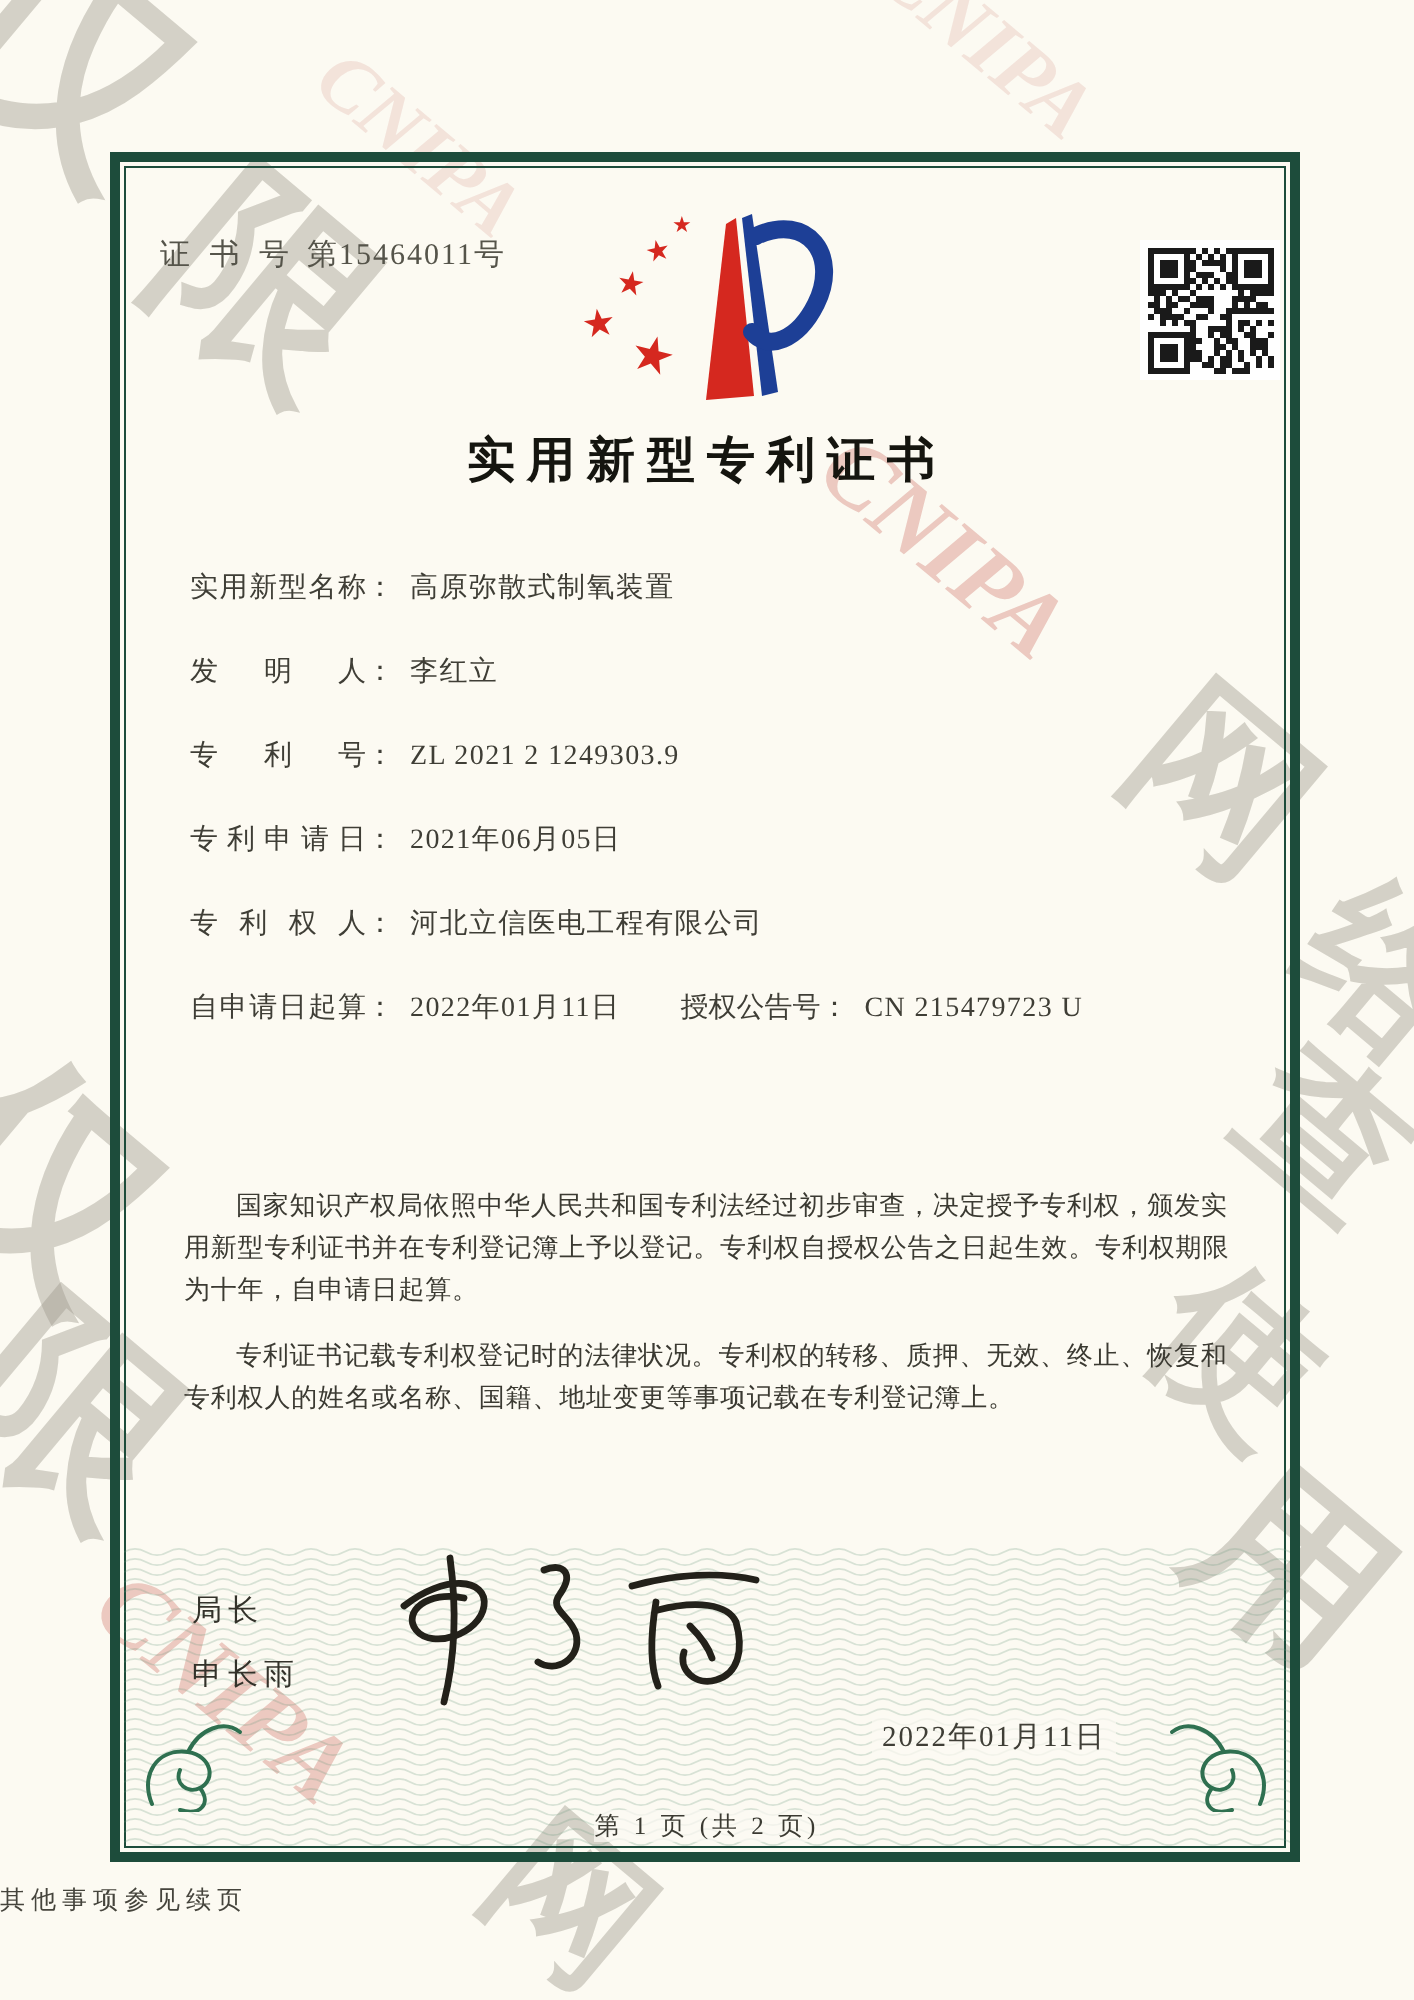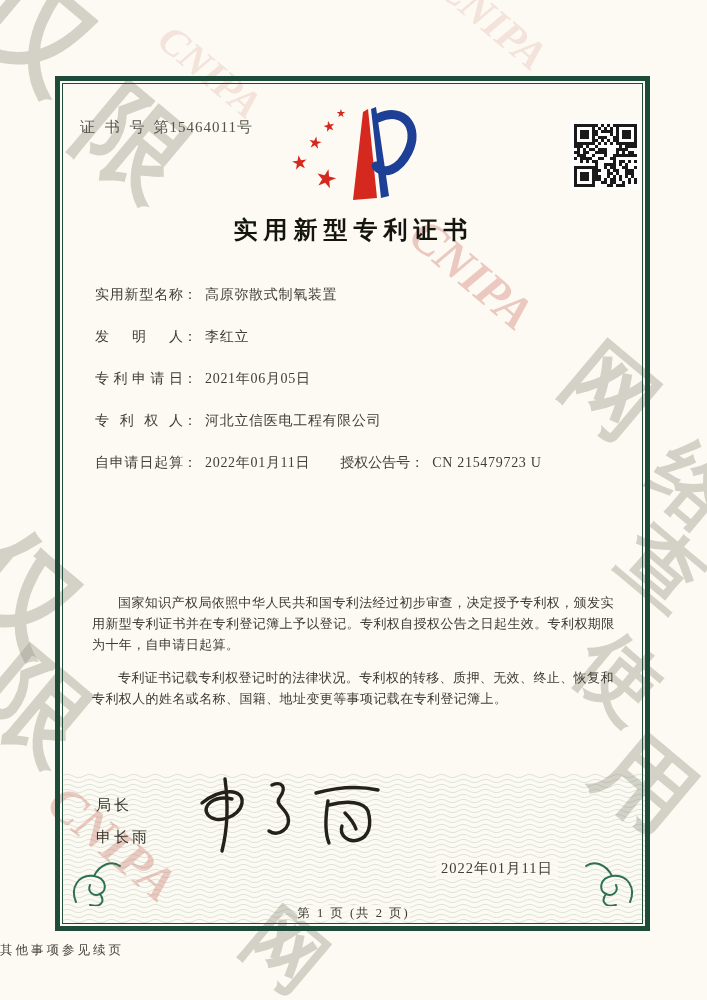--- a/index.html
+++ b/index.html
@@ -405,20 +405,23 @@
     <div class="title">实用新型专利证书</div>
 
     <div class="fields">
       <div class="frow">
         <span class="flabel">实用新型名称</span><span class="fcolon">：</span><span class="fvalue">高原弥散式制氧装置</span>
       </div>
       <div class="frow">
         <span class="flabel">发明人</span><span class="fcolon">：</span><span class="fvalue">李红立</span>
       </div>
       <div class="frow">
+        <span class="flabel">专利号</span><span class="fcolon">：</span><span class="fvalue">ZL 2021 2 1249303.9</span>
+      </div>
+      <div class="frow">
         <span class="flabel">专利申请日</span><span class="fcolon">：</span><span class="fvalue">2021年06月05日</span>
       </div>
       <div class="frow">
         <span class="flabel">专利权人</span><span class="fcolon">：</span><span class="fvalue">河北立信医电工程有限公司</span>
       </div>
       <div class="frow">
         <span class="flabel">自申请日起算</span><span class="fcolon">：</span><span class="fvalue">2022年01月11日</span><span class="grant2">授权公告号</span><span class="fcolon">：</span><span class="fvalue">CN 215479723 U</span>
       </div>
     </div>
 

